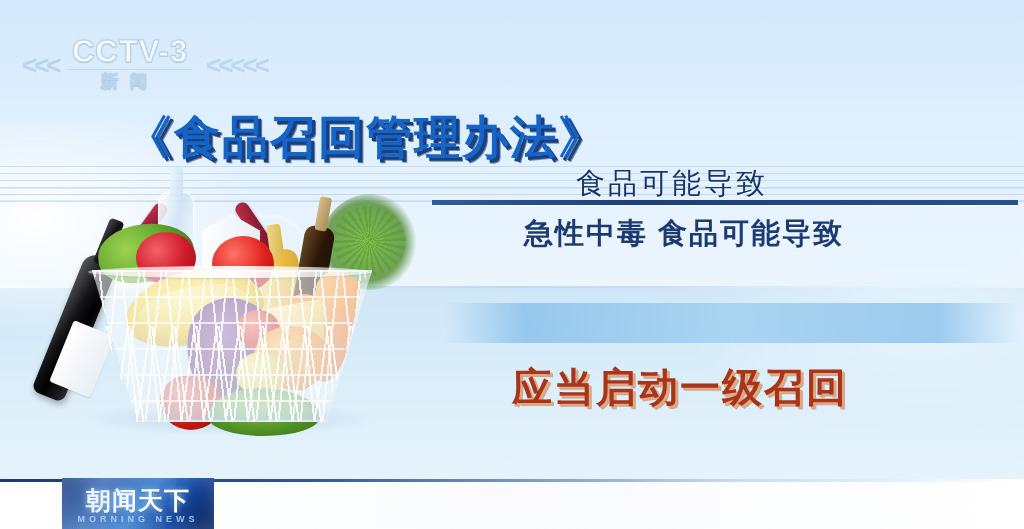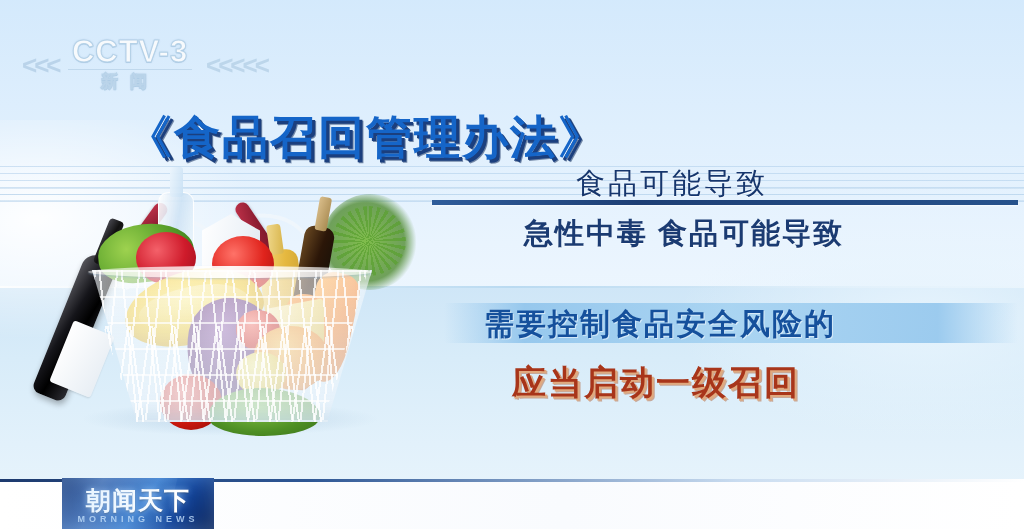--- a/index.html
+++ b/index.html
@@ -290,21 +290,21 @@
     background:linear-gradient(90deg,rgba(150,198,236,0),rgba(140,194,235,.85) 14%,rgba(165,210,241,.9) 50%,rgba(143,196,236,.85) 86%,rgba(150,198,236,0));
     border-radius:3px;
   }
   .r-band-text{
     position:absolute;left:484px;top:304px;
     font-size:30px;font-weight:bold;letter-spacing:2px;color:#15509c;
     white-space:nowrap;text-shadow:1px 1px 0 rgba(255,255,255,.55);
   }
   .r-red{
     position:absolute;left:512px;top:360px;
-    font-size:34px;font-weight:bold;letter-spacing:2px;color:#a8351a;
+    font-size:40px;font-weight:bold;letter-spacing:2px;color:#a8351a;
     white-space:nowrap;
     text-shadow:2px 2px 0 #e0a97f,3px 3px 0 rgba(176,100,60,.5);
     text-align:right;
   }
 
   
   .subbar{
     position:absolute;left:222px;top:450px;height:29px;
     padding:0 10px;display:flex;align-items:center;
     background:linear-gradient(180deg,#24355f,#16233f 55%,#101a31);
@@ -404,21 +404,20 @@
     <div class="basket-front-mesh"></div>
     <div class="basket-rim"></div>
   </div>
 
   <div class="main-title">《食品召回管理办法》</div>
 
   <div class="r-lead">食品可能导致</div>
   <div class="r-divider"></div>
   <div class="r-line-a">急性中毒  食品可能导致</div>
   <div class="r-band"></div>
-  <div class="r-band-text">需要控制食品安全风险的</div>
   <div class="r-red">应当启动一级召回</div>
 
 
   <div class="lowerband"></div>
 
   <div class="prog-logo">
     <div class="prog-name">朝闻天下</div>
     <div class="prog-sub">MORNING NEWS</div>
   </div>
 

